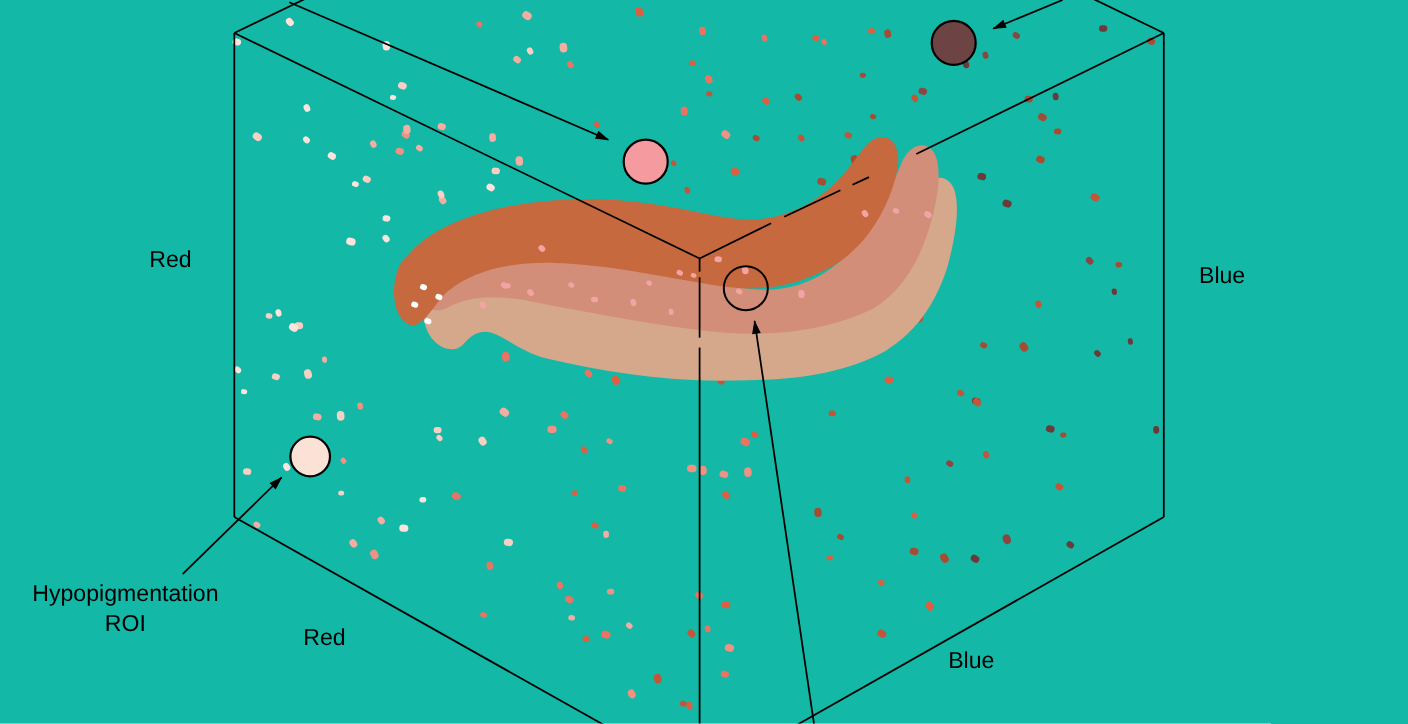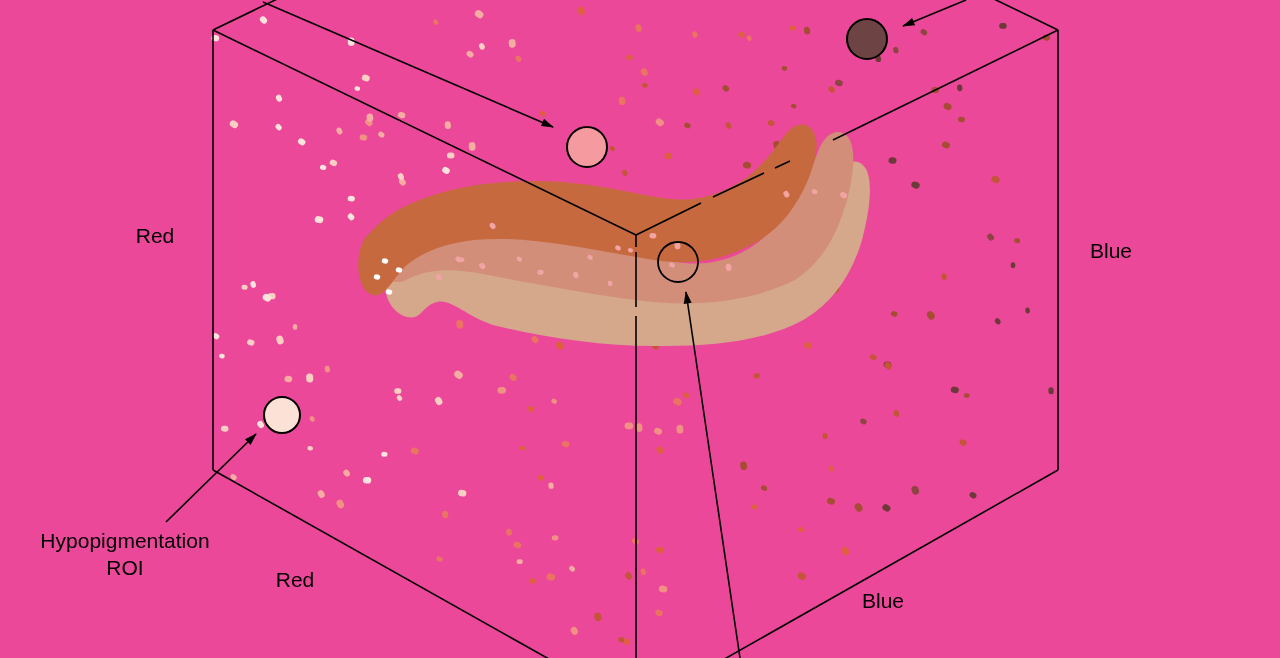--- a/index.html
+++ b/index.html
@@ -1,18 +1,18 @@
 <!DOCTYPE html>
 <html><head>
 <meta charset="utf-8">
 <style>
   html,body{margin:0;padding:0;background:#ffffff;}
   #stage{
     position:relative;width:1280px;height:658px;overflow:hidden;
-    background:#ec4899;font-family:"Liberation Sans", sans-serif;
+    background:#14b8a6;font-family:"Liberation Sans", sans-serif;
   }
   #stage svg{position:absolute;left:0;top:0;}
   .lbl{
     position:absolute;transform:translate(-50%,-50%);
     color:#000;font-size:21px;line-height:1.3;white-space:nowrap;
     text-align:center;
   }
   .lbl.multi{white-space:normal;width:220px;}
 </style>
 </head>
@@ -312,17 +312,17 @@
       <circle stroke-width="2" cx="867" cy="39" r="20" fill="#6E4343" stroke="#000000"></circle>
       <circle stroke-width="2" cx="282" cy="415" r="18" fill="#FBE1D6" stroke="#000000"></circle>
       <circle stroke-width="1.8" cx="678" cy="262" r="20" fill="none" stroke="#000000"></circle>
     </g>
   </svg>
 
   <div class="lbl" style="left:155px;top:236px">Red</div>
   <div class="lbl" style="left:1111px;top:251px">Blue</div>
   <div class="lbl" style="left:295px;top:580px">Red</div>
   <div class="lbl" style="left:883px;top:601px">Blue</div>
-  <div class="lbl multi" style="left:125px;top:554px">
+  <div class="lbl multi" style="left:114px;top:554px">
     <span>Hypopigmentation</span><br>
     <span>ROI</span>
   </div>
 </div>
 
 </body></html>

